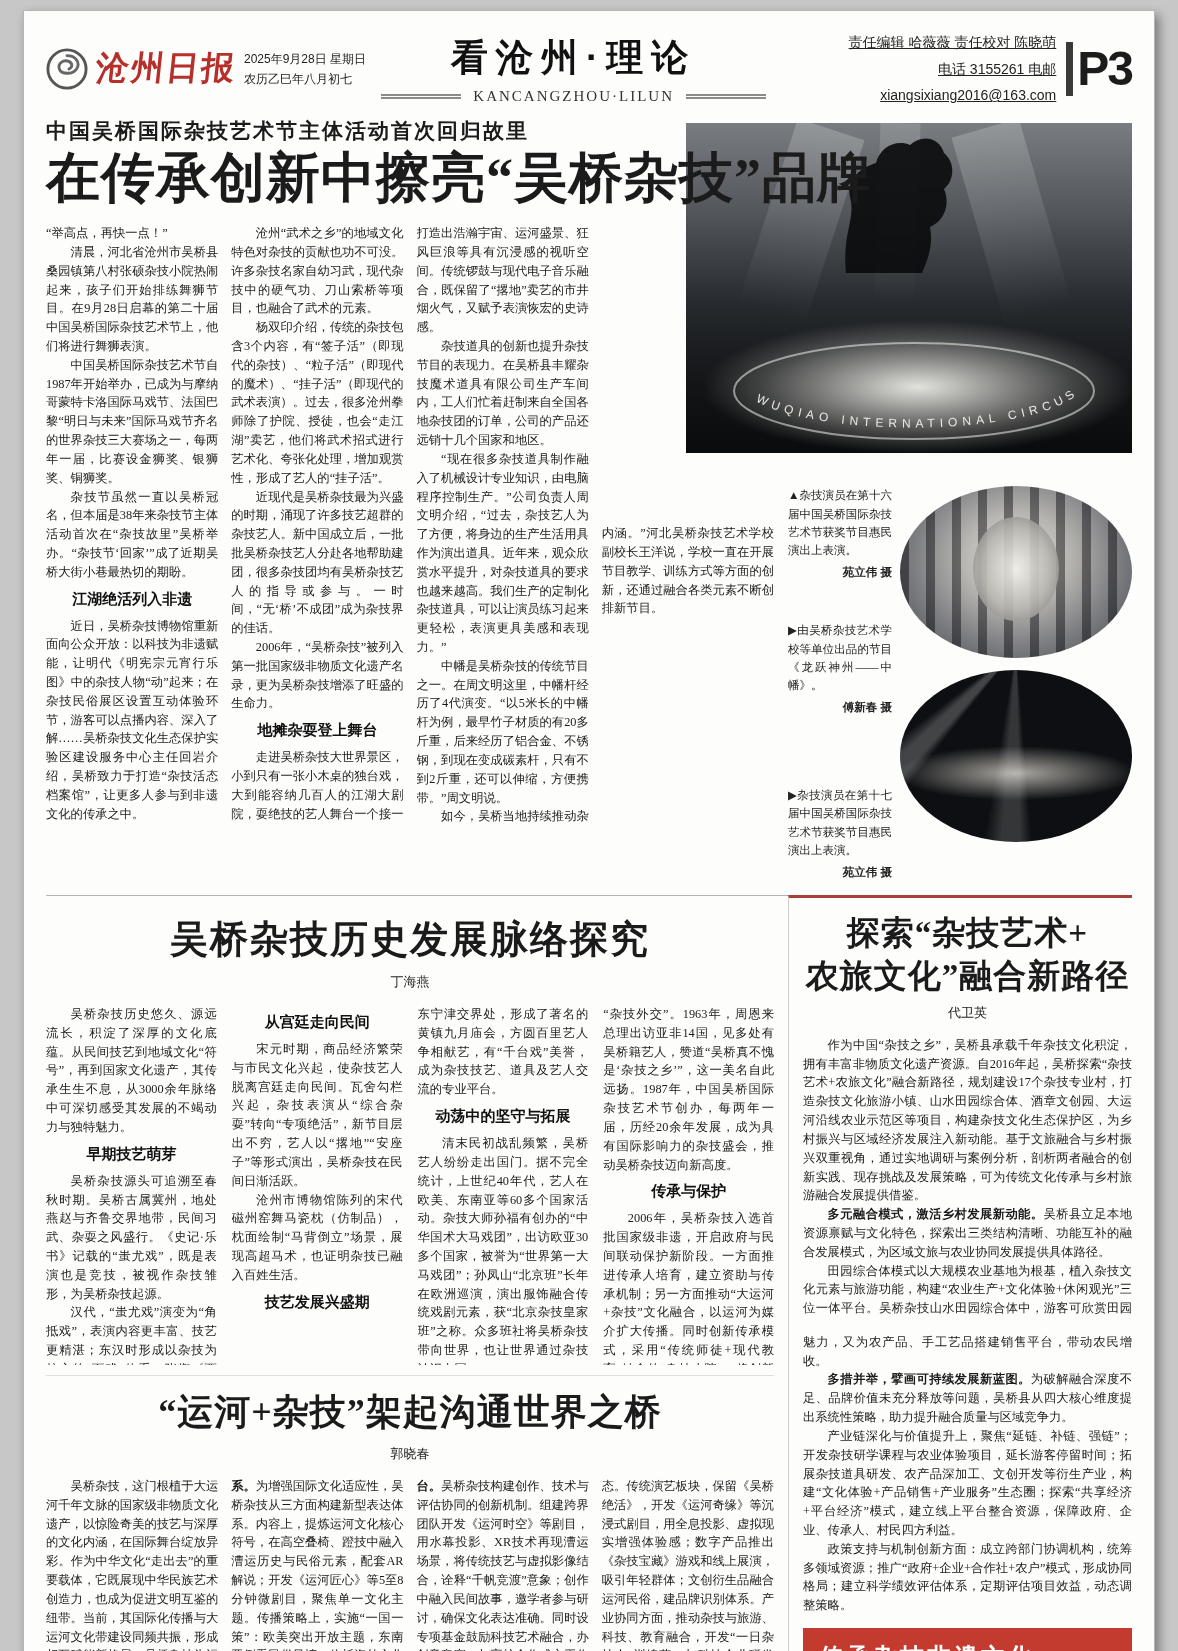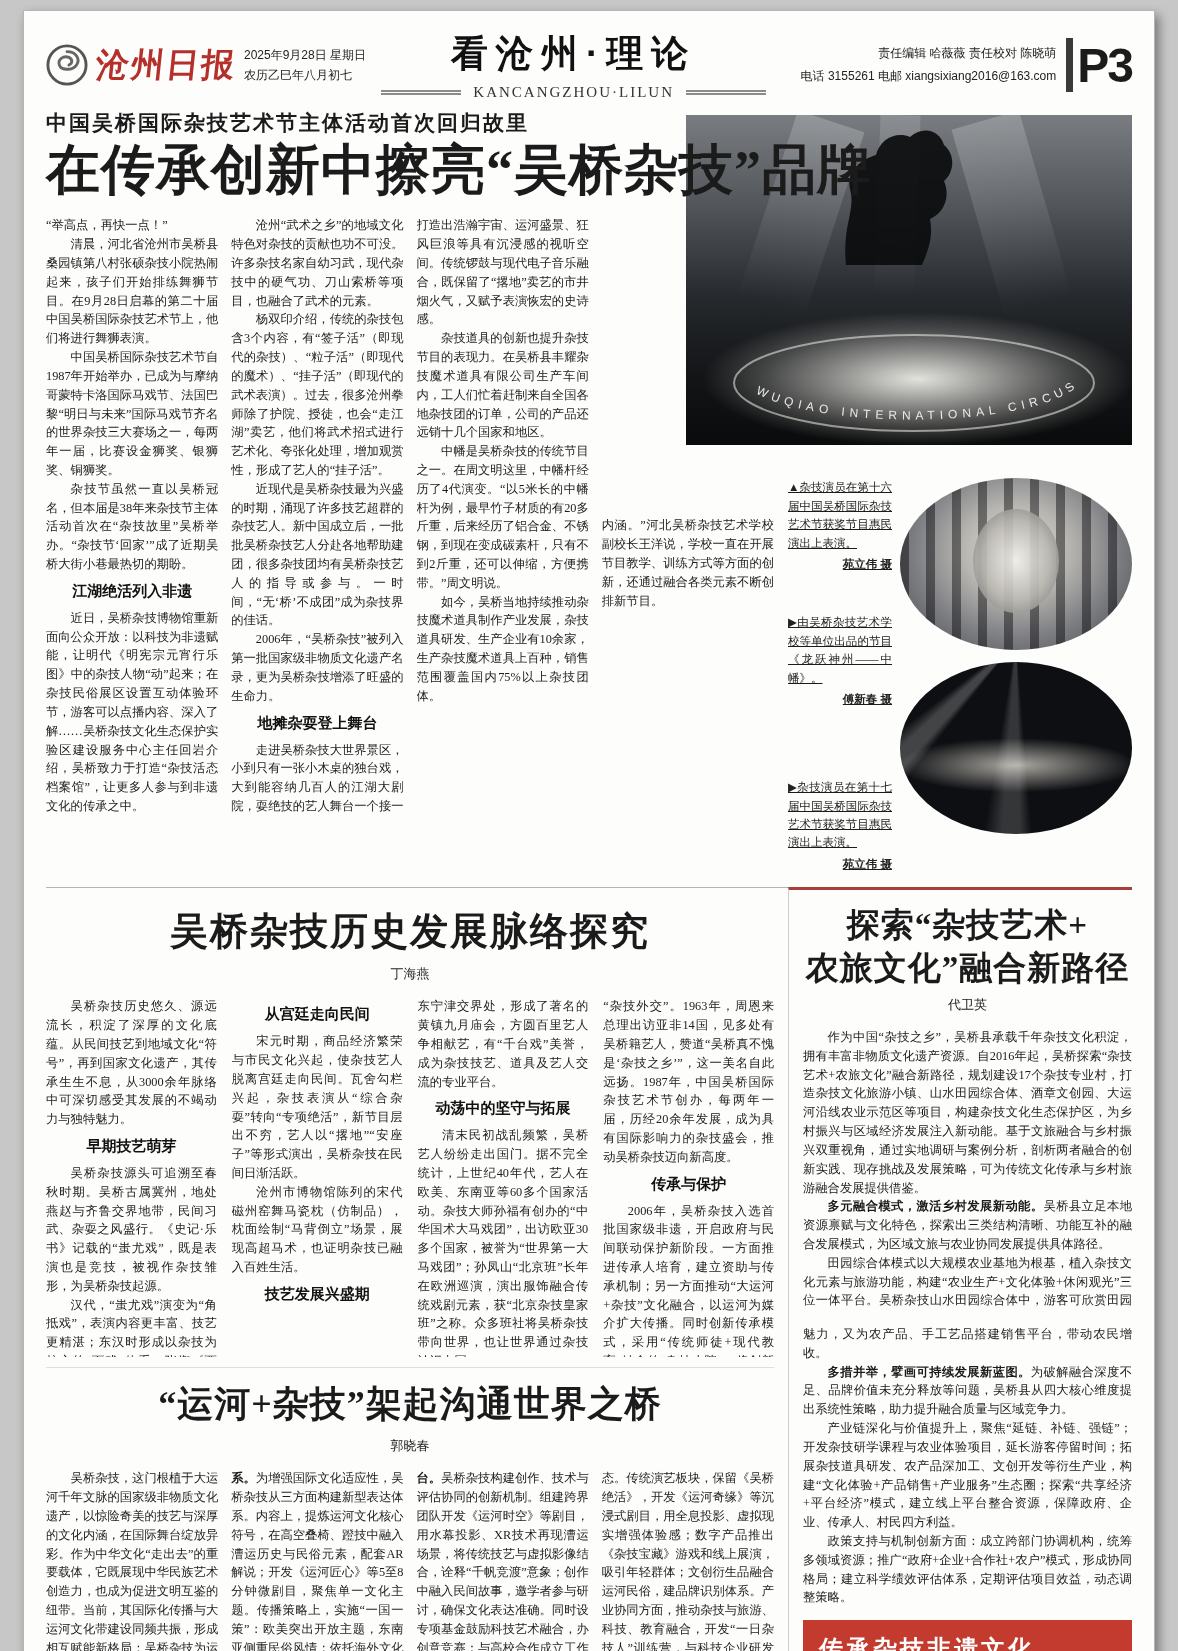--- a/index.html
+++ b/index.html
@@ -10,21 +10,21 @@
   .masthead{display:flex;align-items:center;padding-top:10px;}
   .mast-left{display:flex;align-items:center;gap:8px;width:335px;flex:none;}
   .logo-circle{width:42px;height:42px;flex:none;}
   .paper-name{font-size:33px;font-weight:bold;color:#b5302a;letter-spacing:2px;transform:skewX(-6deg);white-space:nowrap;}
   .mast-dates{font-family:"Liberation Sans","DejaVu Sans",sans-serif;font-size:12px;line-height:1.7;color:#222;white-space:nowrap;}
   .mast-center{flex:1;text-align:center;}
   .sec-title{font-family:"Liberation Sans","DejaVu Sans",sans-serif;font-size:37px;font-weight:900;letter-spacing:8px;color:#111;}
   .rule-row{display:flex;align-items:center;gap:12px;margin-top:5px;}
   .hrule{flex:1;height:5px;border-top:2px solid #8b8b8b;border-bottom:2px solid #8b8b8b;box-sizing:border-box;}
   .pinyin{font-size:15px;letter-spacing:2px;color:#333;white-space:nowrap;}
-  .mast-right{width:290px;flex:none;text-align:right;font-family:"Liberation Sans","DejaVu Sans",sans-serif;font-size:12px;line-height:1.9;color:#222;}
+  .mast-right{width:290px;flex:none;text-align:right;font-family:"Liberation Sans","DejaVu Sans",sans-serif;font-size:14px;line-height:1.9;color:#222;text-decoration:underline;}
   .mast-pnum{display:flex;align-items:center;margin-left:10px;flex:none;}
   .pbar{width:7px;height:54px;background:#3a3a3a;margin-right:4px;}
   .pnum{font-family:"Liberation Sans","DejaVu Sans",sans-serif;font-size:48px;font-weight:900;letter-spacing:-2px;color:#1c1c1c;}
   
   .main-article{position:relative;margin-top:8px;}
   .kicker{font-size:21px;font-weight:bold;letter-spacing:2px;margin:4px 0 2px;position:relative;z-index:3;}
   .main-head{font-size:54px;font-weight:bold;letter-spacing:1px;margin:4px 0 16px;position:relative;z-index:3;line-height:1.1;}
   .main-wrap{display:flex;gap:14px;}
   .main-cols{width:728px;flex:none;display:flex;gap:13px;height:598px;overflow:hidden;}
   .ncol{flex:1;overflow:hidden;min-width:0;}
@@ -38,21 +38,21 @@
   .main-photo{position:absolute;top:6px;right:0;width:446px;height:330px;z-index:1;overflow:hidden;
     background:
       radial-gradient(ellipse 62% 26% at 52% 80%, rgba(238,238,232,.95), rgba(165,165,160,.35) 55%, transparent 78%),
       linear-gradient(180deg,#797d81 0%,#54585d 26%,#26292d 55%,#121416 80%,#0a0b0c 100%);}
   .beam{position:absolute;width:70px;height:260px;background:linear-gradient(to bottom,rgba(255,255,255,.20),transparent 75%);}
   .beam1{left:70px;top:0;transform:rotate(18deg);}
   .beam2{left:300px;top:0;transform:rotate(-16deg);}
   .beam3{left:190px;top:0;width:40px;transform:rotate(2deg);background:linear-gradient(to bottom,rgba(255,255,255,.14),transparent 70%);}
   .ring-svg{position:absolute;left:0;top:0;width:100%;height:100%;}
   .statue-svg{position:absolute;left:120px;top:0;width:160px;height:150px;}
-  .rail-flex{display:flex;gap:8px;text-decoration:underline;}
+  .rail-flex{display:flex;gap:8px;}
   .cap-col{width:104px;flex:none;}
   .caption{font-size:11.5px;line-height:1.6;text-align:justify;color:#222;}
   .caption .credit{display:block;text-align:right;font-family:"Liberation Sans","DejaVu Sans",sans-serif;font-weight:700;margin-top:3px;}
   .cap2{margin-top:40px;}
   .cap3{margin-top:70px;}
   .ovals{flex:1;display:flex;flex-direction:column;gap:12px;min-width:0;}
   .oval{width:100%;height:172px;border-radius:50%;overflow:hidden;position:relative;}
   .oval-palace{background:
       repeating-linear-gradient(90deg, rgba(22,22,26,.5) 0 9px, rgba(150,150,155,.12) 9px 26px),
       radial-gradient(ellipse at 50% 42%, #eae8e2 0%, #bcbab4 32%, #7a7b7f 62%, #393a3f 100%);}
@@ -149,20 +149,21 @@
             <p class="para">沧州“武术之乡”的地域文化特色对杂技的贡献也功不可没。许多杂技名家自幼习武，现代杂技中的硬气功、刀山索桥等项目，也融合了武术的元素。</p>
             <p class="para">杨双印介绍，传统的杂技包含3个内容，有“签子活”（即现代的杂技）、“粒子活”（即现代的魔术）、“挂子活”（即现代的武术表演）。过去，很多沧州拳师除了护院、授徒，也会“走江湖”卖艺，他们将武术招式进行艺术化、夸张化处理，增加观赏性，形成了艺人的“挂子活”。</p>
             <p class="para">近现代是吴桥杂技最为兴盛的时期，涌现了许多技艺超群的杂技艺人。新中国成立后，一批批吴桥杂技艺人分赴各地帮助建团，很多杂技团均有吴桥杂技艺人的指导或参与。一时间，“无‘桥’不成团”成为杂技界的佳话。</p>
             <p class="para">2006年，“吴桥杂技”被列入第一批国家级非物质文化遗产名录，更为吴桥杂技增添了旺盛的生命力。</p>
             <h3 class="col-head">地摊杂耍登上舞台</h3>
             <p class="para">走进吴桥杂技大世界景区，小到只有一张小木桌的独台戏，大到能容纳几百人的江湖大剧院，耍绝技的艺人舞台一个接一个。曾经，吴桥杂技艺人沿着大运河，唱着锣歌，卖艺谋生。随着吴桥杂技大世界景区于1993年建成，吴桥杂技艺人有了在“家门口”表演的大舞台。</p>
           </div>
         <div class="ncol">
             <p class="para noind">打造出浩瀚宇宙、运河盛景、狂风巨浪等具有沉浸感的视听空间。传统锣鼓与现代电子音乐融合，既保留了“撂地”卖艺的市井烟火气，又赋予表演恢宏的史诗感。</p>
             <p class="para">杂技道具的创新也提升杂技节目的表现力。在吴桥县丰耀杂技魔术道具有限公司生产车间内，工人们忙着赶制来自全国各地杂技团的订单，公司的产品还远销十几个国家和地区。</p>
+            <p class="para">“现在很多杂技道具制作融入了机械设计专业知识，由电脑程序控制生产。”公司负责人周文明介绍，“过去，杂技艺人为了方便，将身边的生产生活用具作为演出道具。近年来，观众欣赏水平提升，对杂技道具的要求也越来越高。我们生产的定制化杂技道具，可以让演员练习起来更轻松，表演更具美感和表现力。”</p>
             <p class="para">中幡是吴桥杂技的传统节目之一。在周文明这里，中幡杆经历了4代演变。“以5米长的中幡杆为例，最早竹子材质的有20多斤重，后来经历了铝合金、不锈钢，到现在变成碳素杆，只有不到2斤重，还可以伸缩，方便携带。”周文明说。</p>
             <p class="para">如今，吴桥当地持续推动杂技魔术道具制作产业发展，杂技道具研发、生产企业有10余家，生产杂技魔术道具上百种，销售范围覆盖国内75%以上杂技团体。</p>
           </div>
         <div class="ncol">
             <p class="para noind">内涵。”河北吴桥杂技艺术学校副校长王洋说，学校一直在开展节目教学、训练方式等方面的创新，还通过融合各类元素不断创排新节目。</p>
           </div>
       </div>
       <div class="photo-rail">
         <div class="rail-flex">
           <div class="cap-col">

